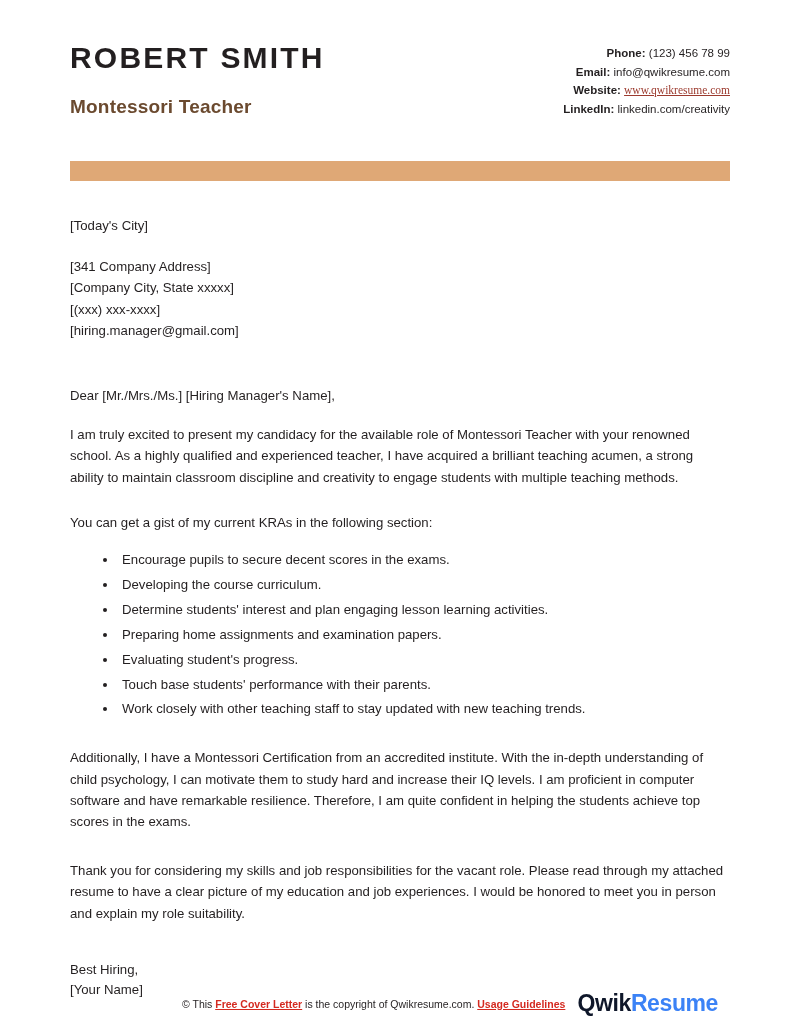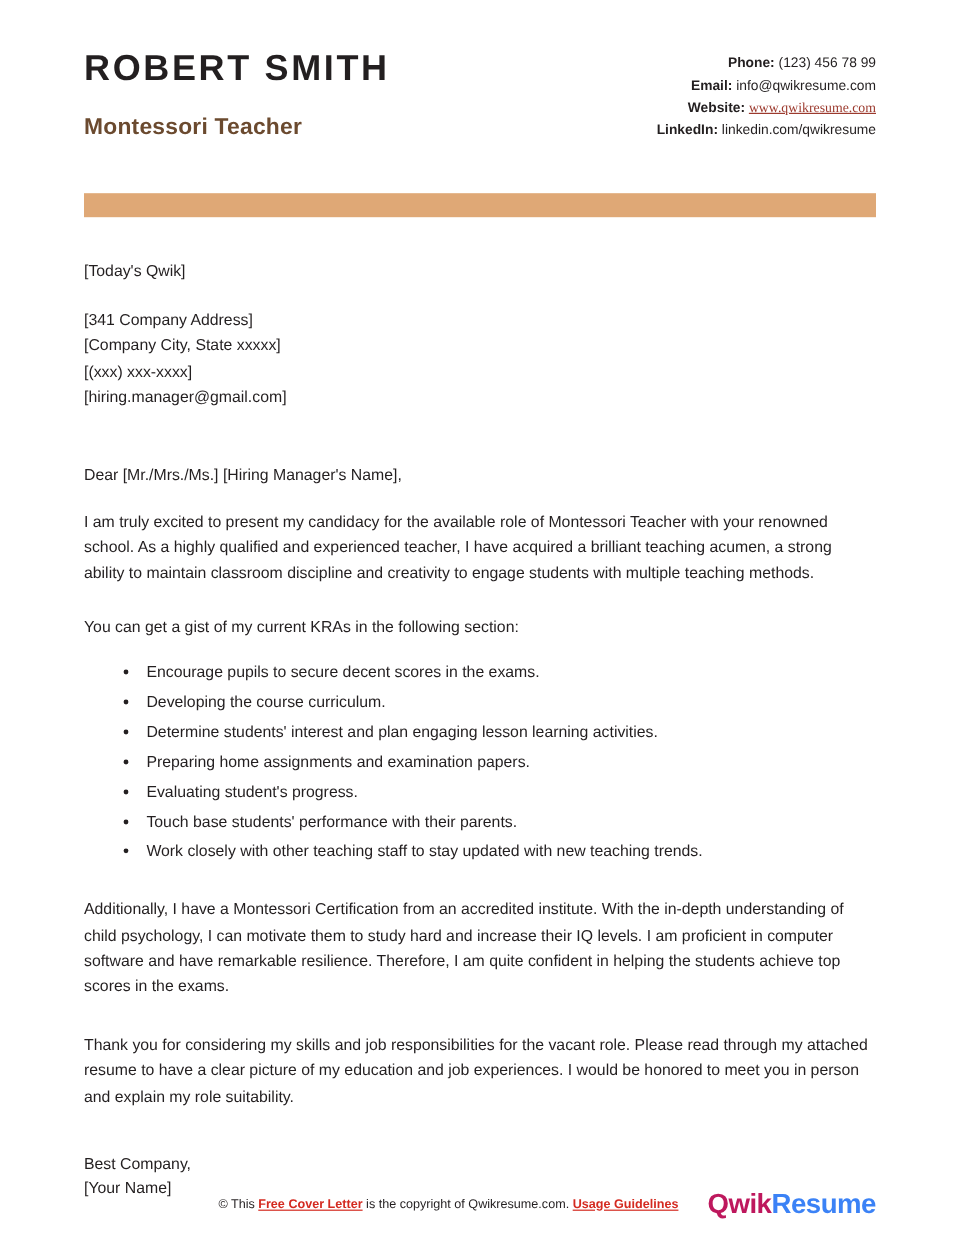--- a/index.html
+++ b/index.html
@@ -125,21 +125,21 @@
   .closing-block { margin-top: 27px; }
   .signoff {
     margin: 36px 0 0 0;
     line-height: 1.55;
   }
 
   
   .footer {
     position: absolute;
     left: 70px;
-    right: 70px;
+    right: 82px;
     bottom: 18px;
     display: flex;
     align-items: center;
     justify-content: space-between;
   }
   .copyright {
     font-size: 10.5px;
     color: #231f20;
     white-space: nowrap;
     padding-left: 112px;
@@ -148,21 +148,21 @@
     color: #d42a20;
     font-weight: bold;
     text-decoration: underline;
   }
   .logo {
     font-size: 23px;
     font-weight: bold;
     letter-spacing: -0.4px;
     white-space: nowrap;
   }
-  .logo-qwik { color: #be185d; }
+  .logo-qwik { color: #0f172a; }
   .logo-resume { color: #3b82f6; }
 </style>
 </head>
 <body>
 
 <div class="page">
 
   <div class="header">
 
     <div class="identity">
@@ -178,31 +178,31 @@
       <span class="contact-row">
         <span class="contact-label">Email:</span>
         <span class="contact-value">info@qwikresume.com</span>
       </span>
       <span class="contact-row">
         <span class="contact-label">Website:</span>
         <span class="contact-link">www.qwikresume.com</span>
       </span>
       <span class="contact-row">
         <span class="contact-label">LinkedIn:</span>
-        <span class="contact-value">linkedin.com/qwikresume</span>
+        <span class="contact-value">linkedin.com/creativity</span>
       </span>
     </div>
 
   </div>
 
   <div class="accent-bar"></div>
 
   <div class="letter">
 
-    <div class="block date-line">[Today's Qwik]</div>
+    <div class="block date-line">[Today's City]</div>
 
     <div class="block recipient-line">[341 Company Address]</div>
     <div class="block recipient-line">[Company City, State xxxxx]</div>
     <div class="block recipient-line">[(xxx) xxx-xxxx]</div>
     <div class="block recipient-line">[hiring.manager@gmail.com]</div>
 
     <div class="salutation">Dear [Mr./Mrs./Ms.] [Hiring Manager's Name],</div>
 
     <p class="para lead">I am truly excited to present my candidacy for the available role of Montessori Teacher with your renowned school. As a highly qualified and experienced teacher, I have acquired a brilliant teaching acumen, a strong ability to maintain classroom discipline and creativity to engage students with multiple teaching methods.</p>
 
@@ -216,21 +216,21 @@
       <li>Evaluating student's progress.</li>
       <li>Touch base students' performance with their parents.</li>
       <li>Work closely with other teaching staff to stay updated with new teaching trends.</li>
     </ul>
 
     <p class="para closing-block">Additionally, I have a Montessori Certification from an accredited institute. With the in-depth understanding of child psychology, I can motivate them to study hard and increase their IQ levels. I am proficient in computer software and have remarkable resilience. Therefore, I am quite confident in helping the students achieve top scores in the exams.</p>
 
     <p class="para closing-block">Thank you for considering my skills and job responsibilities for the vacant role. Please read through my attached resume to have a clear picture of my education and job experiences. I would be honored to meet you in person and explain my role suitability.</p>
 
     <div class="signoff">
-      <div>Best Company,</div>
+      <div>Best Hiring,</div>
       <div>[Your Name]</div>
     </div>
 
   </div>
 
   <div class="footer">
 
     <div class="copyright">
       <span>© This </span><span class="footer-link">Free Cover Letter</span><span> is the copyright of Qwikresume.com. </span><span class="footer-link">Usage Guidelines</span>
     </div>

